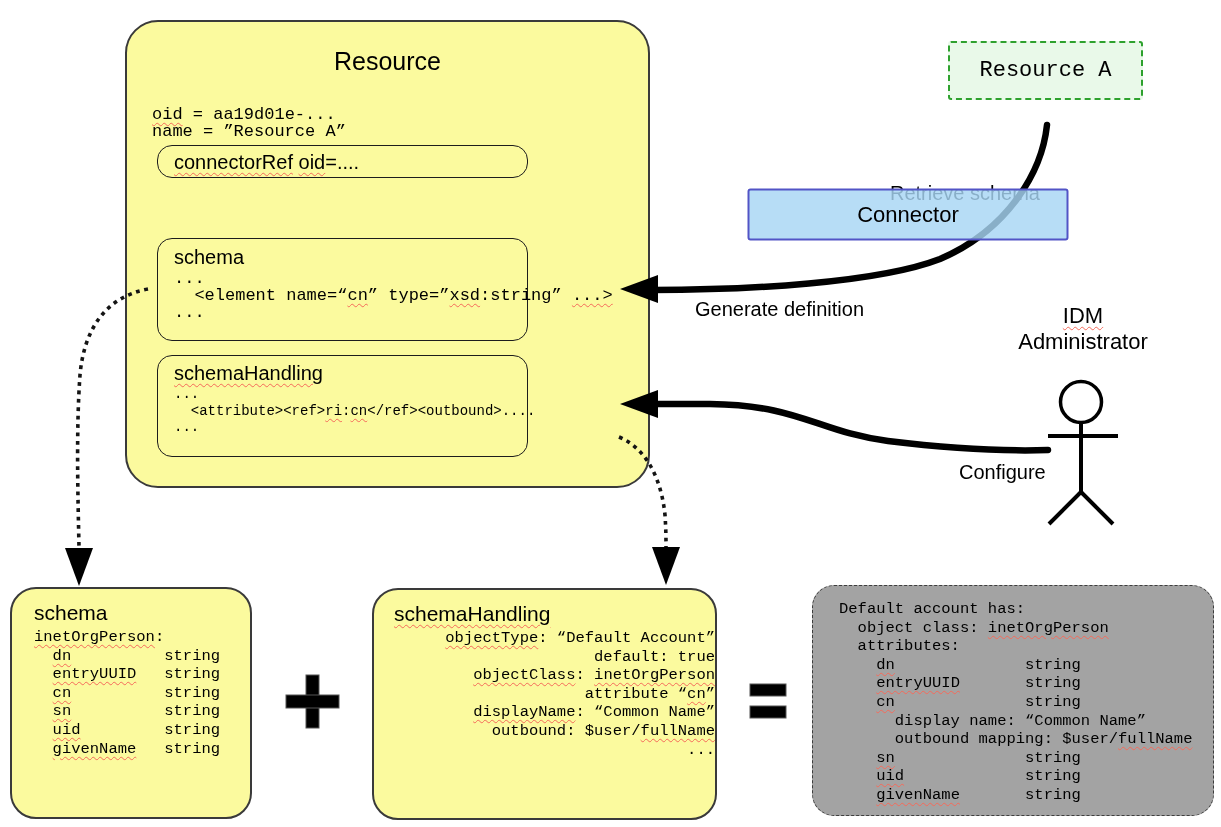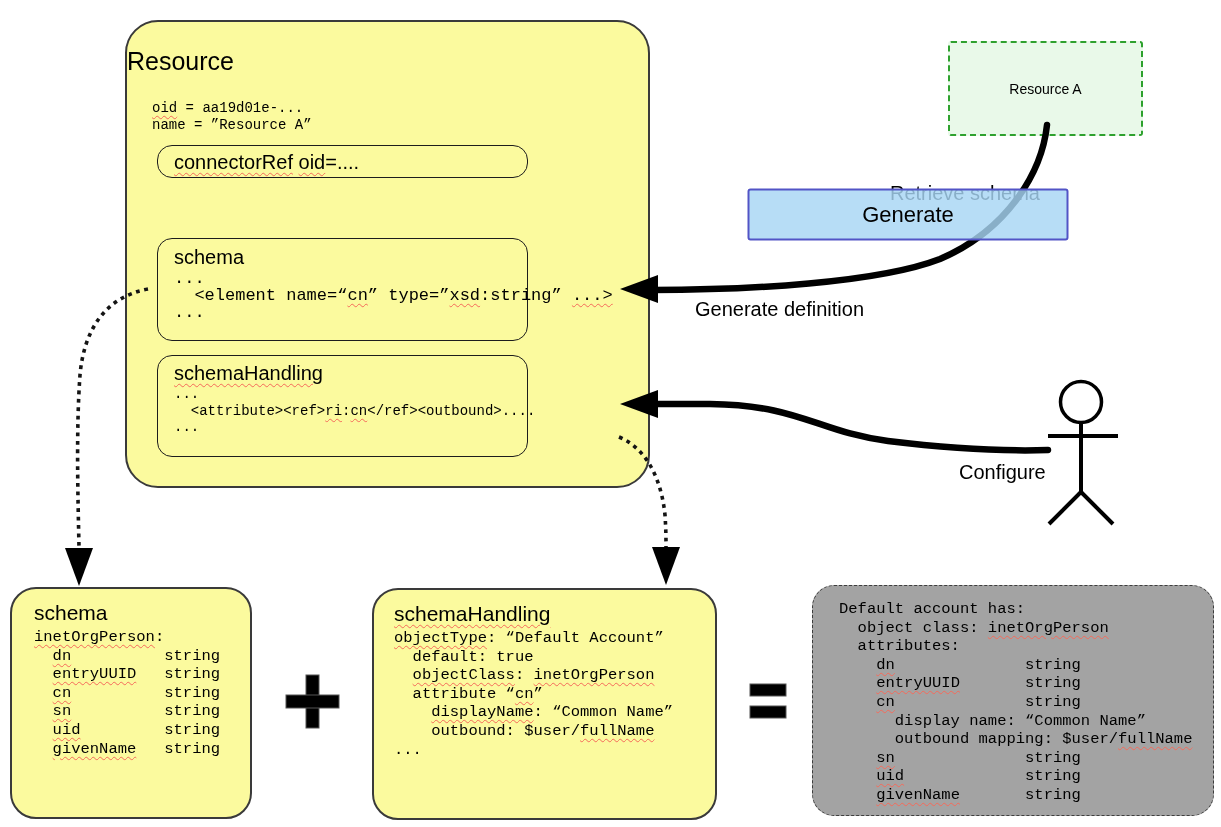--- a/index.html
+++ b/index.html
@@ -8,57 +8,57 @@
 
   
   .ybox{position:absolute;background:#fbfa9e;border:2px solid #3a3a3a;box-sizing:border-box;}
   #resource-box{left:125px;top:20px;width:525px;height:468px;border-radius:33px;}
   .inner{position:absolute;left:30px;width:371px;border:1.5px solid #1c1c1c;border-radius:15px;box-sizing:border-box;}
   #connector-ref-box{top:123px;height:33px;}
   #configuration-box{top:169px;height:34px;}
   #schema-box{top:216px;height:103px;}
   #schema-handling-box{top:333px;height:102px;}
 
-  .res-title{position:absolute;left:0;top:25px;width:100%;font-size:25px;}
+  .res-title{position:absolute;left:0;top:25px;width:100%;text-align:center;font-size:25px;}
   .ititle{padding:3px 0 0 16px;font-size:20px;line-height:26px;white-space:nowrap;}
 
   .mono{font-family:"Liberation Mono",monospace;white-space:pre;}
   .rich div{white-space:pre;}
-  #resource-meta{position:absolute;left:25px;top:78px;font-size:14px;line-height:17px;}
+  #resource-meta{position:absolute;left:25px;top:84px;font-size:17px;line-height:17px;}
   #schema-code{margin:0 0 0 16px;font-size:17px;line-height:17px;}
   #schema-handling-code{margin:0 0 0 16px;font-size:14px;line-height:16.5px;}
 
   
   .sq{text-decoration:underline;text-decoration-style:wavy;text-decoration-color:#f56a5a;
       text-decoration-thickness:1px;text-underline-offset:3px;}
 
   
-  #resource-a-box{position:absolute;left:948px;top:41px;width:195px;height:95px;background:#e9f9e9;
+  #resource-a-box{position:absolute;left:948px;top:41px;width:195px;height:59px;background:#e9f9e9;
       border:2px dashed #2ea12e;border-radius:3px;display:flex;align-items:center;justify-content:center;
-      font-size:14px;box-sizing:border-box;}
+      font-size:22px;box-sizing:border-box;font-family:Liberation Mono, monospace;}
 
   
   .lbl{position:absolute;font-size:20px;white-space:nowrap;}
   #retrieve-schema-label{left:840px;top:134px;width:200px;text-align:right;margin-top:48px;}
   #generate-definition-label{left:695px;top:298px;}
   #configure-label{left:925px;top:461px;margin-left:34px;}
   #admin-label{position:absolute;left:983px;top:303px;width:200px;text-align:center;
       font-size:22px;line-height:26px;}
   #admin-label div{white-space:pre;}
 
   
   #connector-label{position:absolute;left:748px;top:189px;width:320px;height:51px;display:flex;
       align-items:center;justify-content:center;font-size:22px;z-index:6;}
 
   
   #schema-result-box{left:10px;top:587px;width:242px;height:232px;border-radius:26px;padding:10px 0 0 22px;}
   #schema-handling-result-box{left:372px;top:588px;width:345px;height:232px;border-radius:26px;padding:10px 0 0 20px;}
   .btitle{font-size:21px;line-height:27px;}
   .bcode{font-size:15.5px;line-height:18.6px;margin-top:2px;}
-  #schema-handling-result-box .bcode{}
+  #schema-handling-result-box .bcode{text-align:right;}
 
   #combined-result-box{position:absolute;left:812px;top:585px;width:402px;height:231px;background:#a3a3a3;
       border:1.5px dashed #3d3d3d;border-radius:22px;box-sizing:border-box;padding:12px 0 0 26px;}
 
   
   #overlay{position:absolute;left:0;top:0;z-index:5;pointer-events:none;}
 </style>
 </head>
 <body>
 
@@ -86,22 +86,26 @@
     </div>
   </div>
 
   <div id="resource-a-box">
     <span>Resource A</span>
   </div>
 
   <div class="lbl" id="retrieve-schema-label">Retrieve schema</div>
   <div class="lbl" id="generate-definition-label">Generate definition</div>
   <div class="lbl" id="configure-label">Configure</div>
+  <div class="rich" id="admin-label">
+      <div><span class="sq">IDM</span></div>
+      <div><span>Administrator</span></div>
+    </div>
 
-  <div id="connector-label">Generate</div>
+  <div id="connector-label">Connector</div>
 
   <div class="ybox" id="schema-result-box">
     <div class="btitle">schema</div>
     <div class="mono rich bcode"><div><span class="sq">inetOrgPerson</span><span>:</span></div><div><span>  </span><span class="sq">dn</span><span>          string</span></div><div><span>  </span><span class="sq">entryUUID</span><span>   string</span></div><div><span>  </span><span class="sq">cn</span><span>          string</span></div><div><span>  </span><span class="sq">sn</span><span>          string</span></div><div><span>  </span><span class="sq">uid</span><span>         string</span></div><div><span>  </span><span class="sq">givenName</span><span>   string</span></div></div>
   </div>
 
   <div class="ybox" id="schema-handling-result-box">
     <div class="btitle sq">schemaHandling</div>
     <div class="mono rich bcode"><div><span class="sq">objectType</span><span>: “Default Account”</span></div><div><span>  default: true</span></div><div><span>  </span><span class="sq">objectClass</span><span>: </span><span class="sq">inetOrgPerson</span></div><div><span>  attribute “</span><span class="sq">cn</span><span>”</span></div><div><span>    </span><span class="sq">displayName</span><span>: “Common Name”</span></div><div><span>    outbound: $user/</span><span class="sq">fullName</span></div><div><span>...</span></div></div>
   </div>

